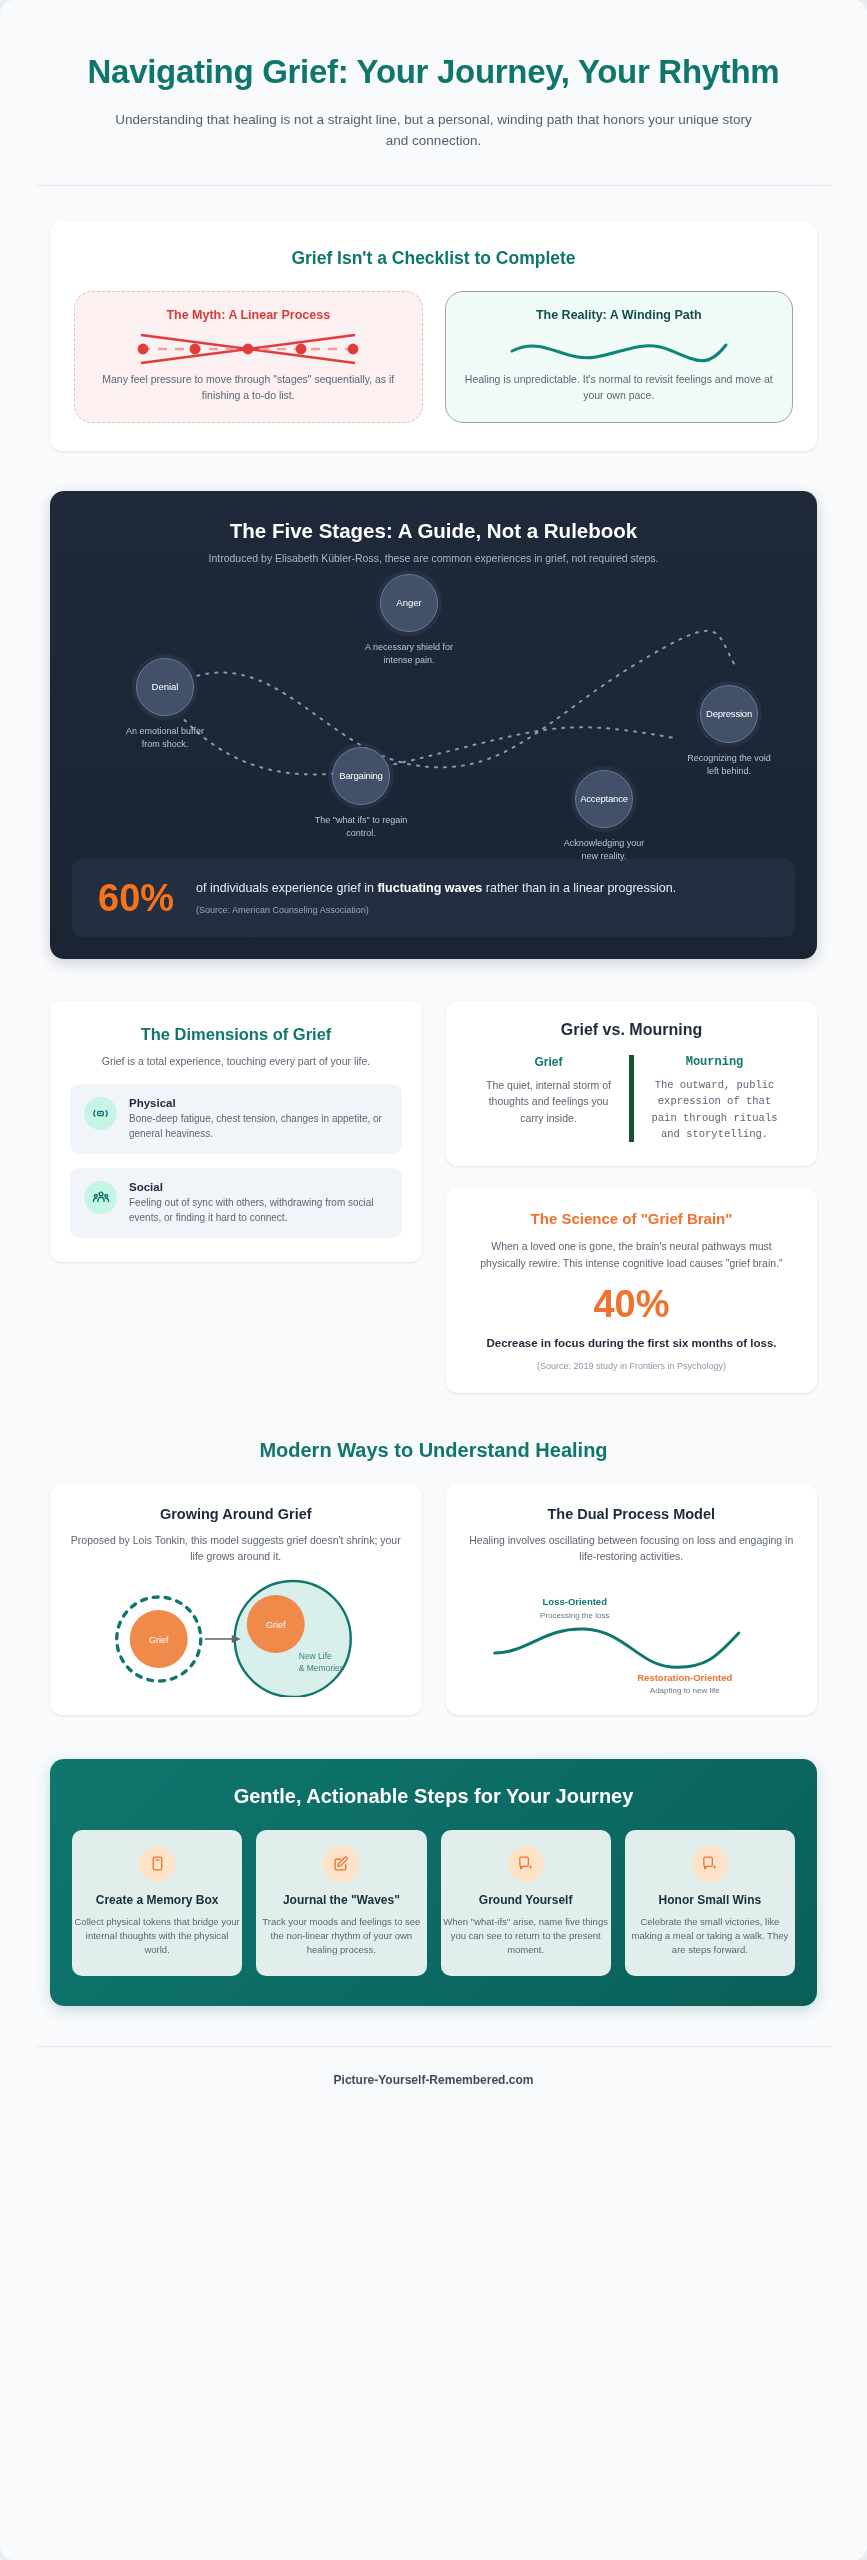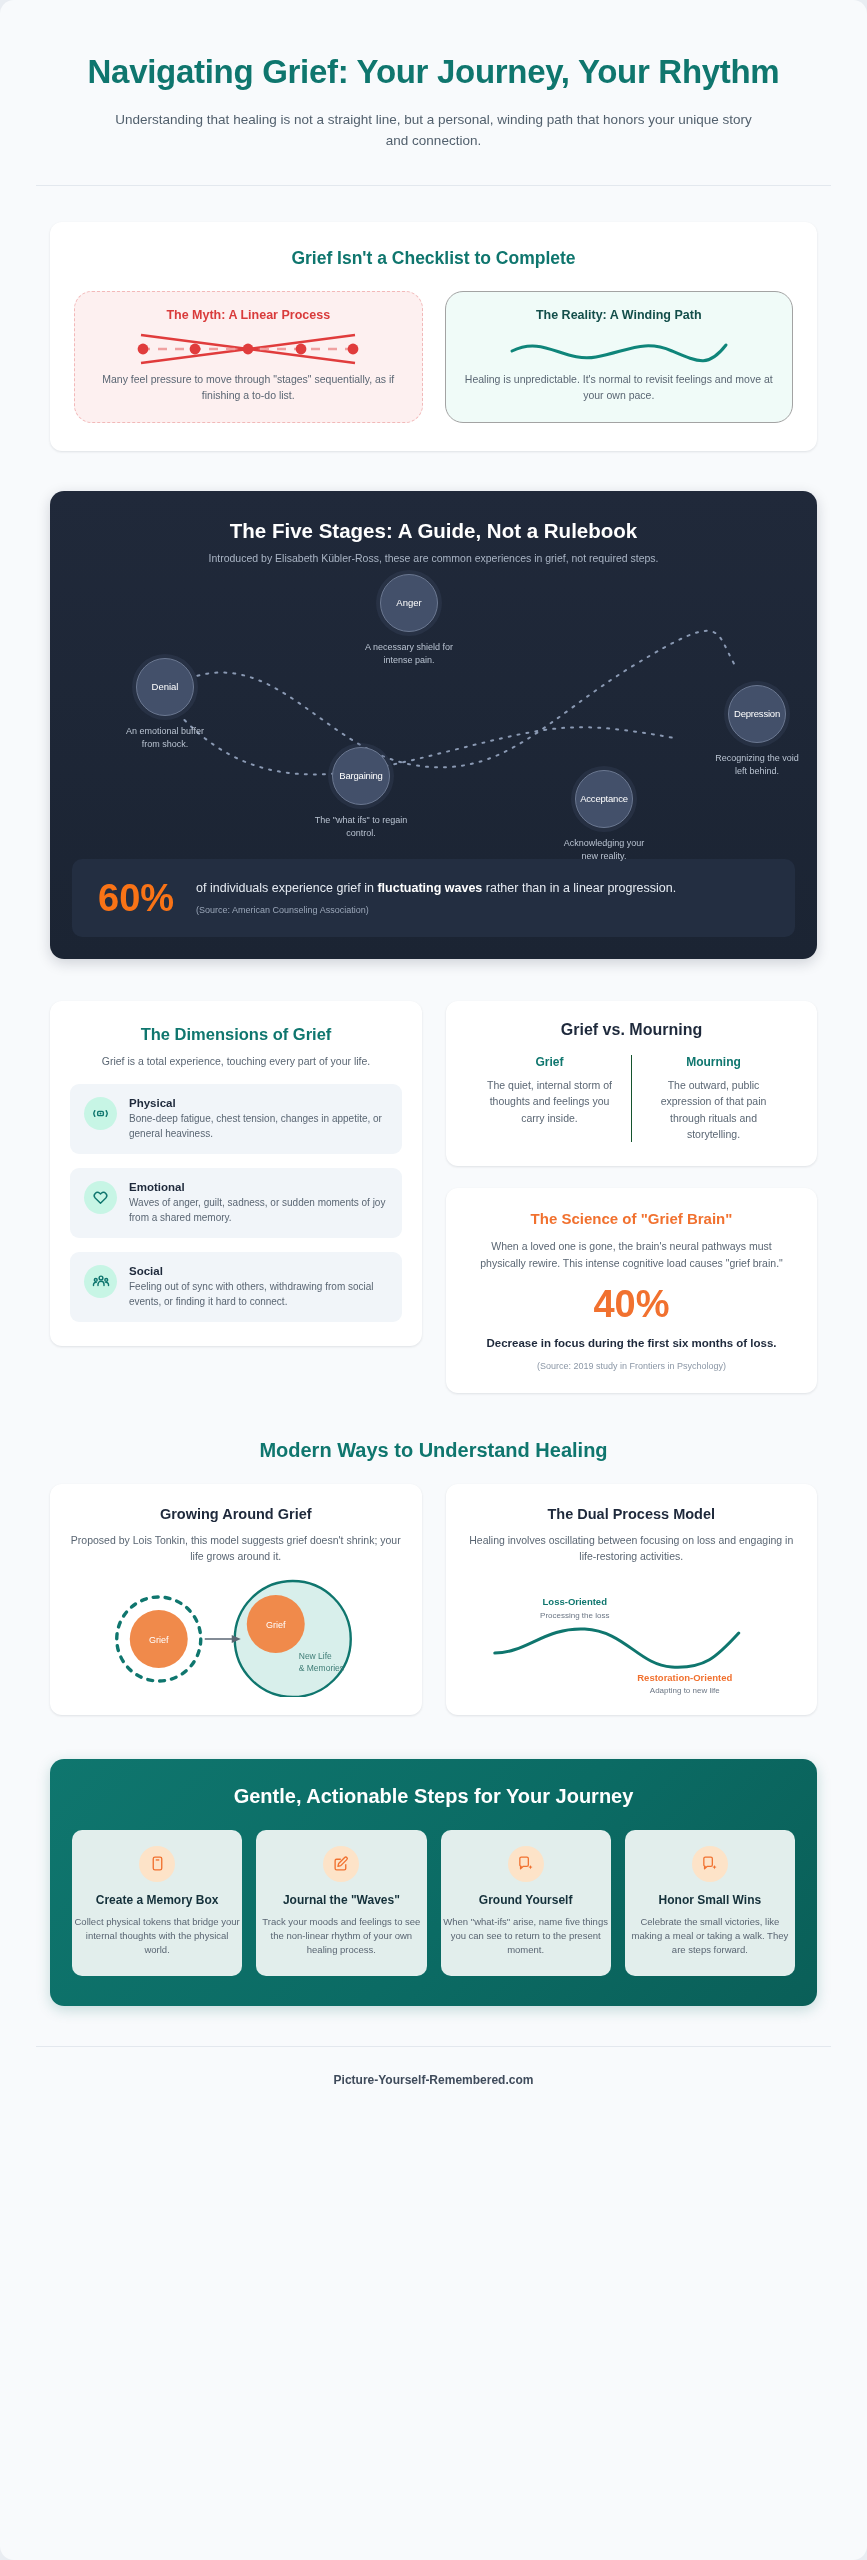--- a/index.html
+++ b/index.html
@@ -129,21 +129,21 @@
     background: #c7f5e5; display: flex; align-items: center; justify-content: center;
     color: #0f766e;
   }
   .dim-item h4 { font-size: 11.5px; color: #1e293b; font-weight: bold; }
   .dim-item p { font-size: 10px; color: #5a6673; line-height: 1.5; margin-top: 2px; }
 
   .gvm { padding: 20px 22px 24px; }
   .gvm h2 { text-align:center; font-size: 16px; color: #1e293b; font-weight: bold; }
   .gvm .split { display:flex; margin-top: 16px; }
   .gvm .half { flex: 1; text-align: center; padding: 0 12px; }
-  .gvm .half + .half { border-left: 1px solid #14532d; }
+  .gvm .half + .half { border-left: 5px solid #14532d; font-family: Liberation Mono, monospace; }
   .gvm .half h4 { font-size: 12px; color: #0f766e; font-weight: bold; }
   .gvm .half p { font-size: 10.5px; color: #5a6673; line-height: 1.55; margin-top: 8px; }
 
   .brain { padding: 22px 22px 22px; text-align: center; }
   .brain h2 { font-size: 15px; color: #f1712f; font-weight: bold; }
   .brain .body { font-size: 10.5px; color: #5a6673; line-height: 1.55; margin-top: 11px; }
   .brain .big { font-size: 38px; font-weight: bold; color: #f1712f; margin-top: 14px; line-height:1; }
   .brain .cap { font-size: 11.5px; color: #1e293b; font-weight: bold; line-height: 1.5; margin-top: 12px; }
   .brain .src { font-size: 9px; color: #8b97a6; margin-top: 9px; }
 
@@ -261,21 +261,21 @@
         <div class="desc">The "what ifs" to regain control.</div>
       </div>
 
       <div class="node" style="left:495px; top:200px;">
         <div class="bubble wide">
           <span>Acceptance</span>
         </div>
         <div class="desc">Acknowledging your new reality.</div>
       </div>
 
-      <div class="node" style="left:648px; top:115px;">
+      <div class="node" style="left:620px; top:115px;">
         <div class="bubble wide">
           <span>Depression</span>
         </div>
         <div class="desc">Recognizing the void left behind.</div>
       </div>
     </div>
 
     <div class="statbar">
       <div class="big">60%</div>
       <div class="txt">
@@ -300,31 +300,20 @@
               <rect x="8" y="9" width="8" height="6" rx="1.6"></rect>
                 <circle cx="12" cy="12" r="1.4" fill="currentColor" stroke="none"></circle>
             </svg>
           </div>
           <div>
             <h4>Physical</h4>
             <p>Bone-deep fatigue, chest tension, changes in appetite, or general heaviness.</p>
           </div>
         </div>
 
-        <div class="dim-item">
-          <div class="dim-ic">
-            <svg width="17" height="17" viewBox="0 0 24 24" fill="none" stroke="currentColor" stroke-width="2" stroke-linejoin="round">
-              <path d="M12 20 L4.5 12.7 a4.6 4.6 0 0 1 6.4-6.6 L12 7.2 l1.1-1.1 a4.6 4.6 0 0 1 6.4 6.6 Z"></path>
-            </svg>
-          </div>
-          <div>
-            <h4>Emotional</h4>
-            <p>Waves of anger, guilt, sadness, or sudden moments of joy from a shared memory.</p>
-          </div>
-        </div>
 
         <div class="dim-item">
           <div class="dim-ic">
             <svg width="18" height="18" viewBox="0 0 24 24" fill="none" stroke="currentColor" stroke-width="1.9" stroke-linecap="round">
               <circle cx="12" cy="8" r="2.5"></circle>
                 <path d="M8 18 v-1.6 a4 4 0 0 1 8 0 V18"></path>
               <circle cx="5" cy="10.5" r="1.9"></circle>
                 <path d="M2 18 v-1.2 a3.2 3.2 0 0 1 3.6-3"></path>
               <circle cx="19" cy="10.5" r="1.9"></circle>
                 <path d="M22 18 v-1.2 a3.2 3.2 0 0 0-3.6-3"></path>

